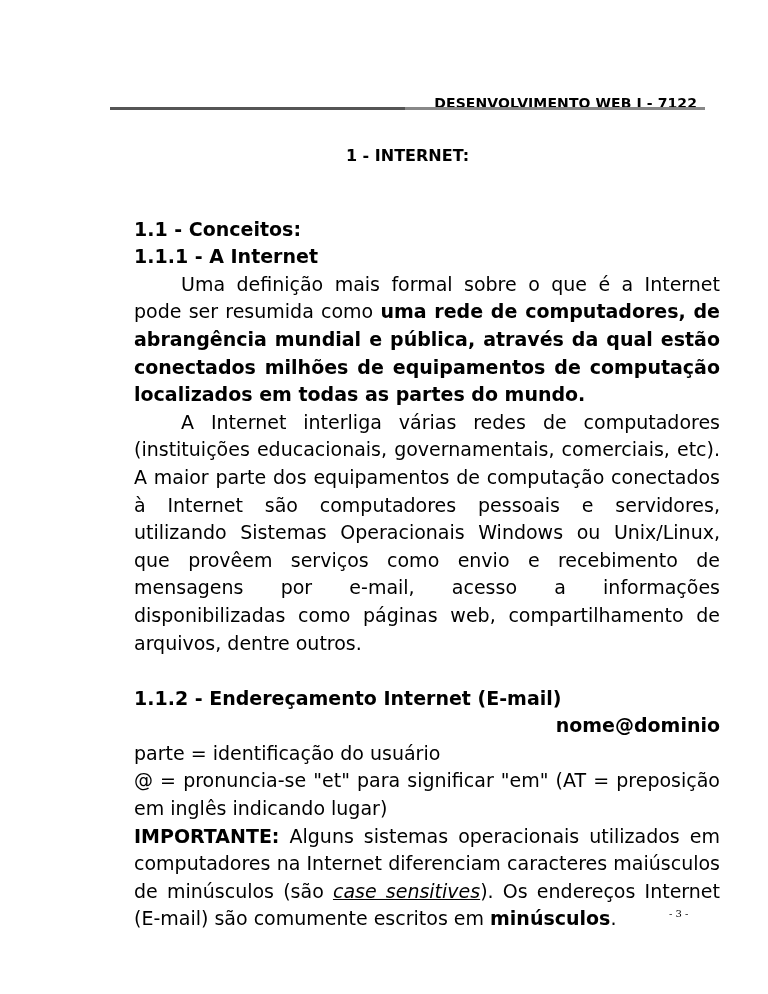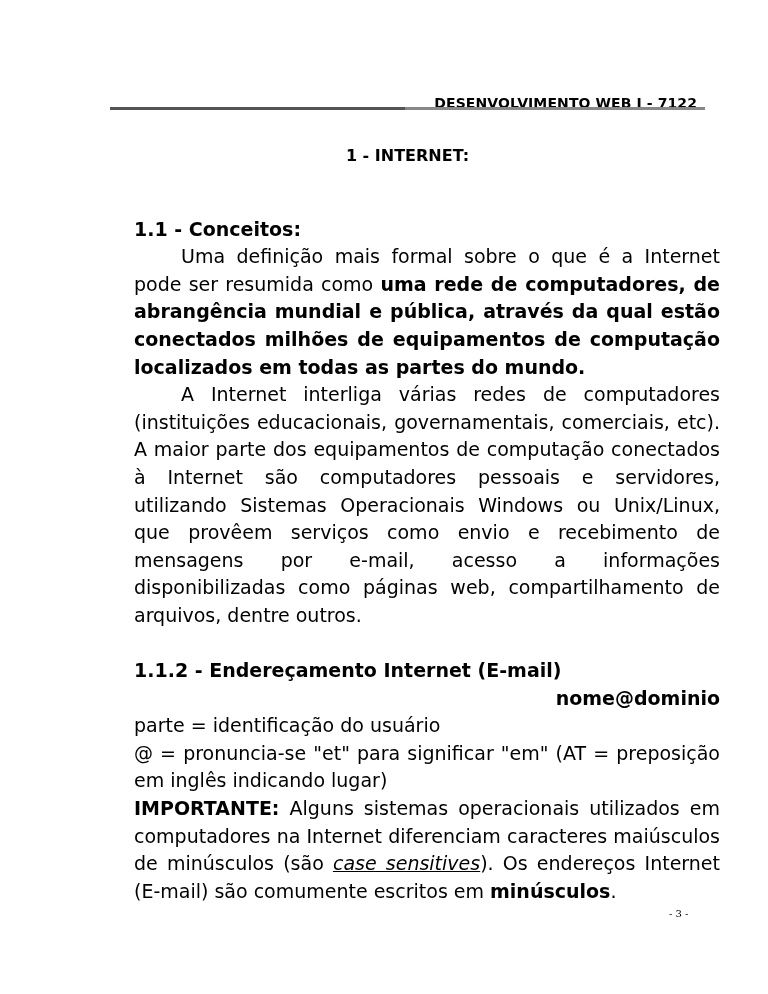--- a/index.html
+++ b/index.html
@@ -27,20 +27,21 @@
 <div class="header-rule">
   <div class="dark"></div>
   <div class="light"></div>
 </div>
 
 <div class="chapter-title">1 - INTERNET:</div>
 
 <div class="content">
   <div class="gap"></div>
   <p class="h">1.1 - Conceitos:</p>
+  <p class="h">1.1.1 - A Internet</p>
   <p class="p indent"><span>Uma definição mais formal sobre o que é a Internet pode ser resumida como </span><span class="b">uma rede de computadores, de abrangência mundial e pública, através da qual estão conectados milhões de equipamentos de computação localizados em todas as partes do mundo.</span></p>
   <p class="p indent">A Internet interliga várias redes de computadores (instituições educacionais, governamentais, comerciais, etc). A maior parte dos equipamentos de computação conectados à Internet são computadores pessoais e servidores, utilizando Sistemas Operacionais Windows ou Unix/Linux, que provêem serviços como envio e recebimento de mensagens por e-mail, acesso a informações disponibilizadas como páginas web, compartilhamento de arquivos, dentre outros.</p>
   <div class="gap"></div>
   <p class="h">1.1.2 - Endereçamento Internet (E-mail)</p>
   <p class="p center">nome@dominio</p>
   <p class="p">parte = identificação do usuário</p>
   <p class="p">@ = pronuncia-se "et" para significar "em" (AT = preposição em inglês indicando lugar)</p>
   <p class="p"><span class="b">IMPORTANTE:</span><span> Alguns sistemas operacionais utilizados em computadores na Internet diferenciam caracteres maiúsculos de minúsculos (são </span><span class="i">case sensitives</span><span>). Os endereços Internet (E-mail) são comumente escritos em </span><span class="b">minúsculos</span><span>.</span></p>
 </div>
 

